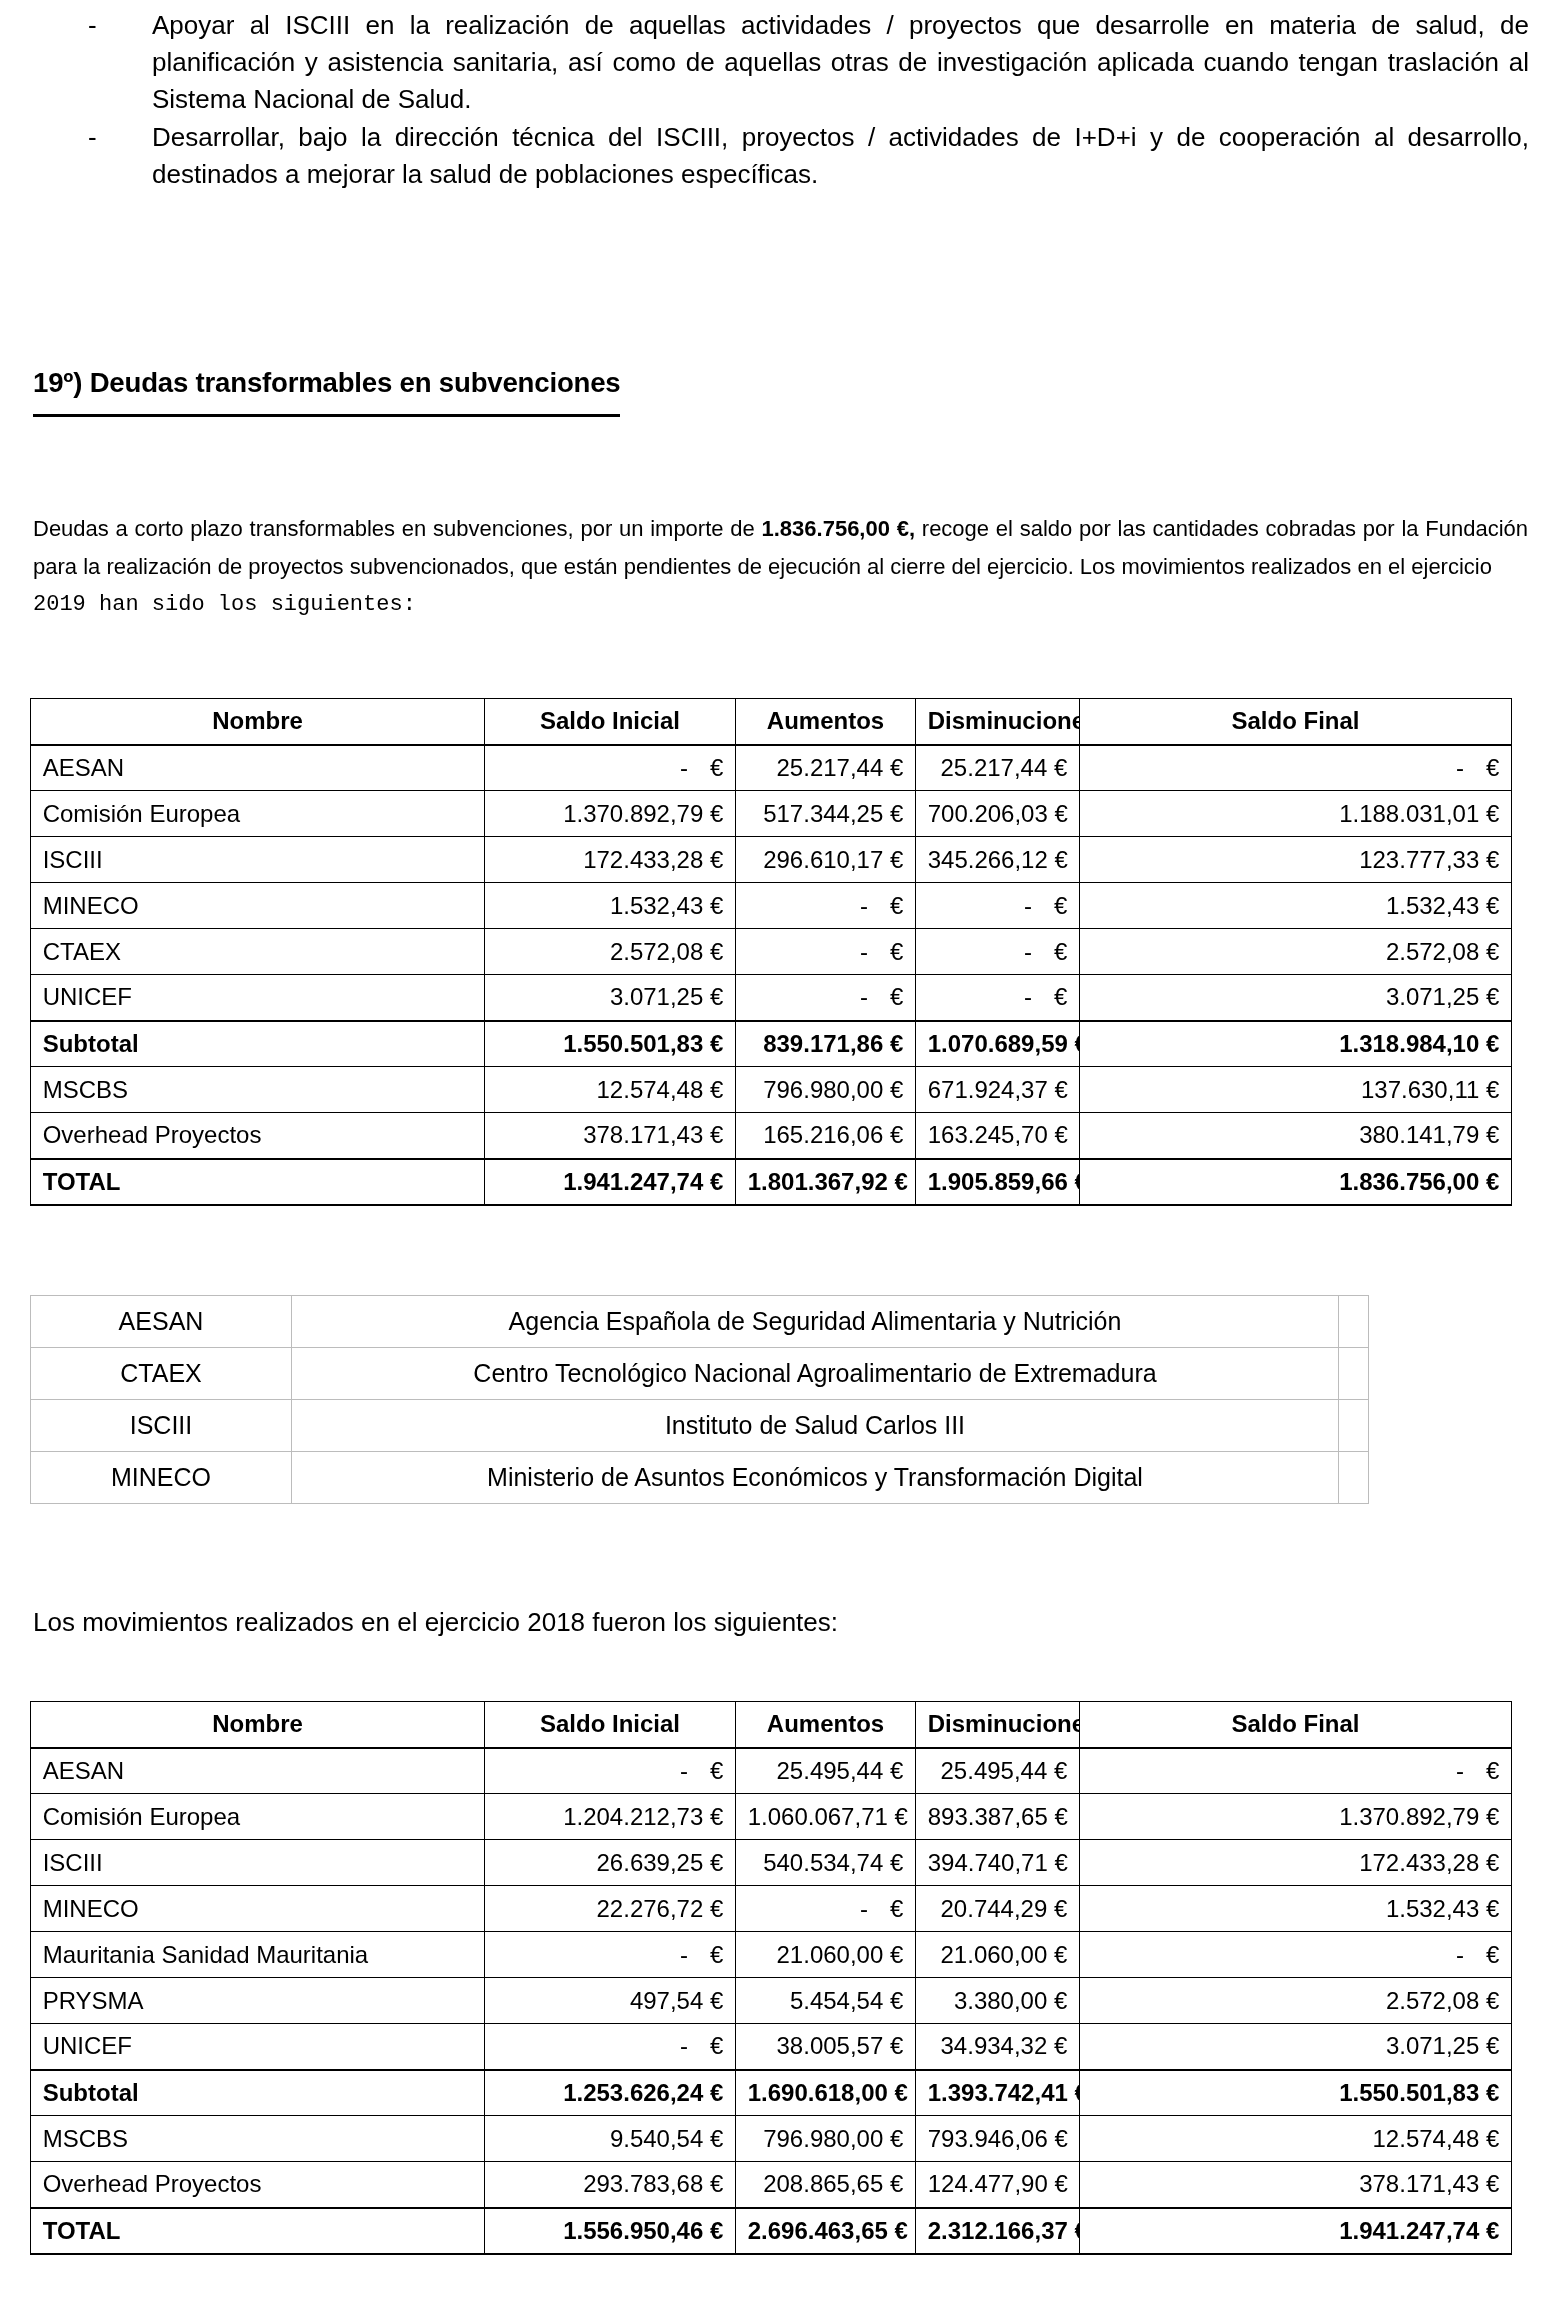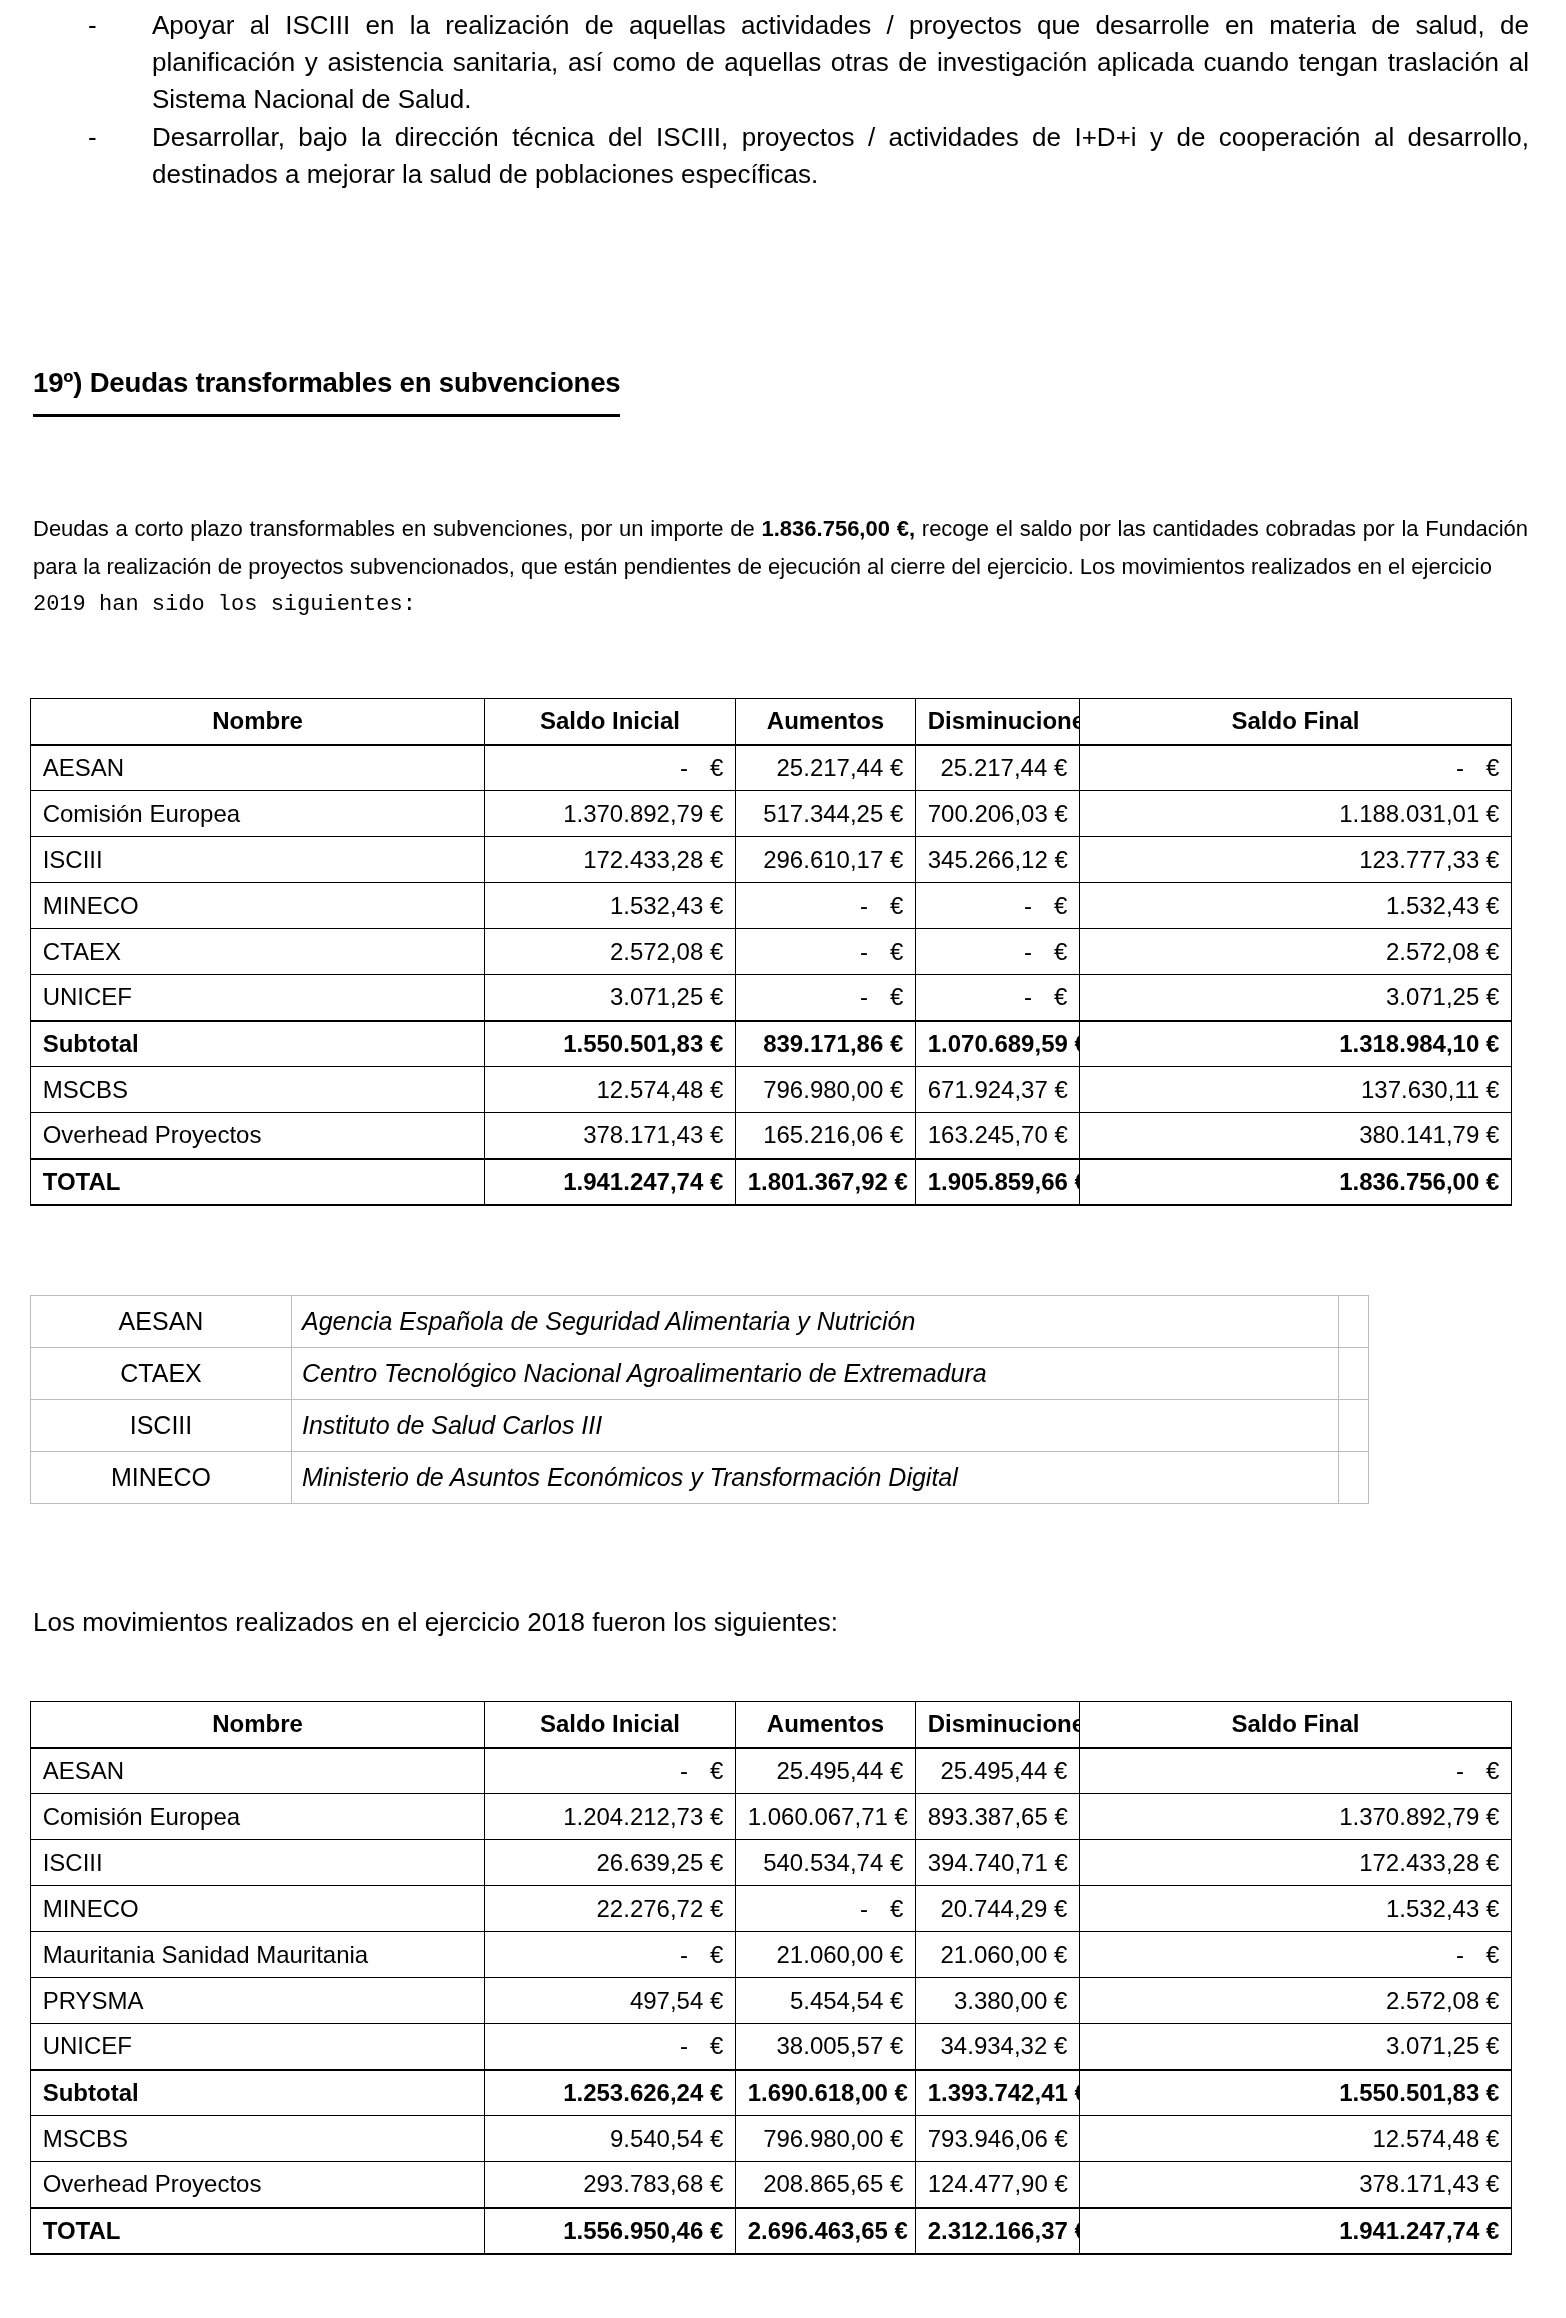--- a/index.html
+++ b/index.html
@@ -138,21 +138,21 @@
   }
   .glossary-table td {
     border: 1.7px solid #bcbcbc;
     height: 52px;
     padding: 0 10px;
     box-sizing: border-box;
     vertical-align: middle;
     white-space: nowrap;
   }
   .glossary-table td.g-acr  { width: 261px; text-align: center; }
-  .glossary-table td.g-desc { width: 1047px; text-align: left; font-style: italic; }
+  .glossary-table td.g-desc { width: 1047px; text-align: center; }
   .glossary-table td.g-pad  { width: 30px; }
 
   
   .lead-2018 {
     position: absolute;
     left: 33px;
     top: 1604px;
     font-size: 26px;
     line-height: 37px;
   }

